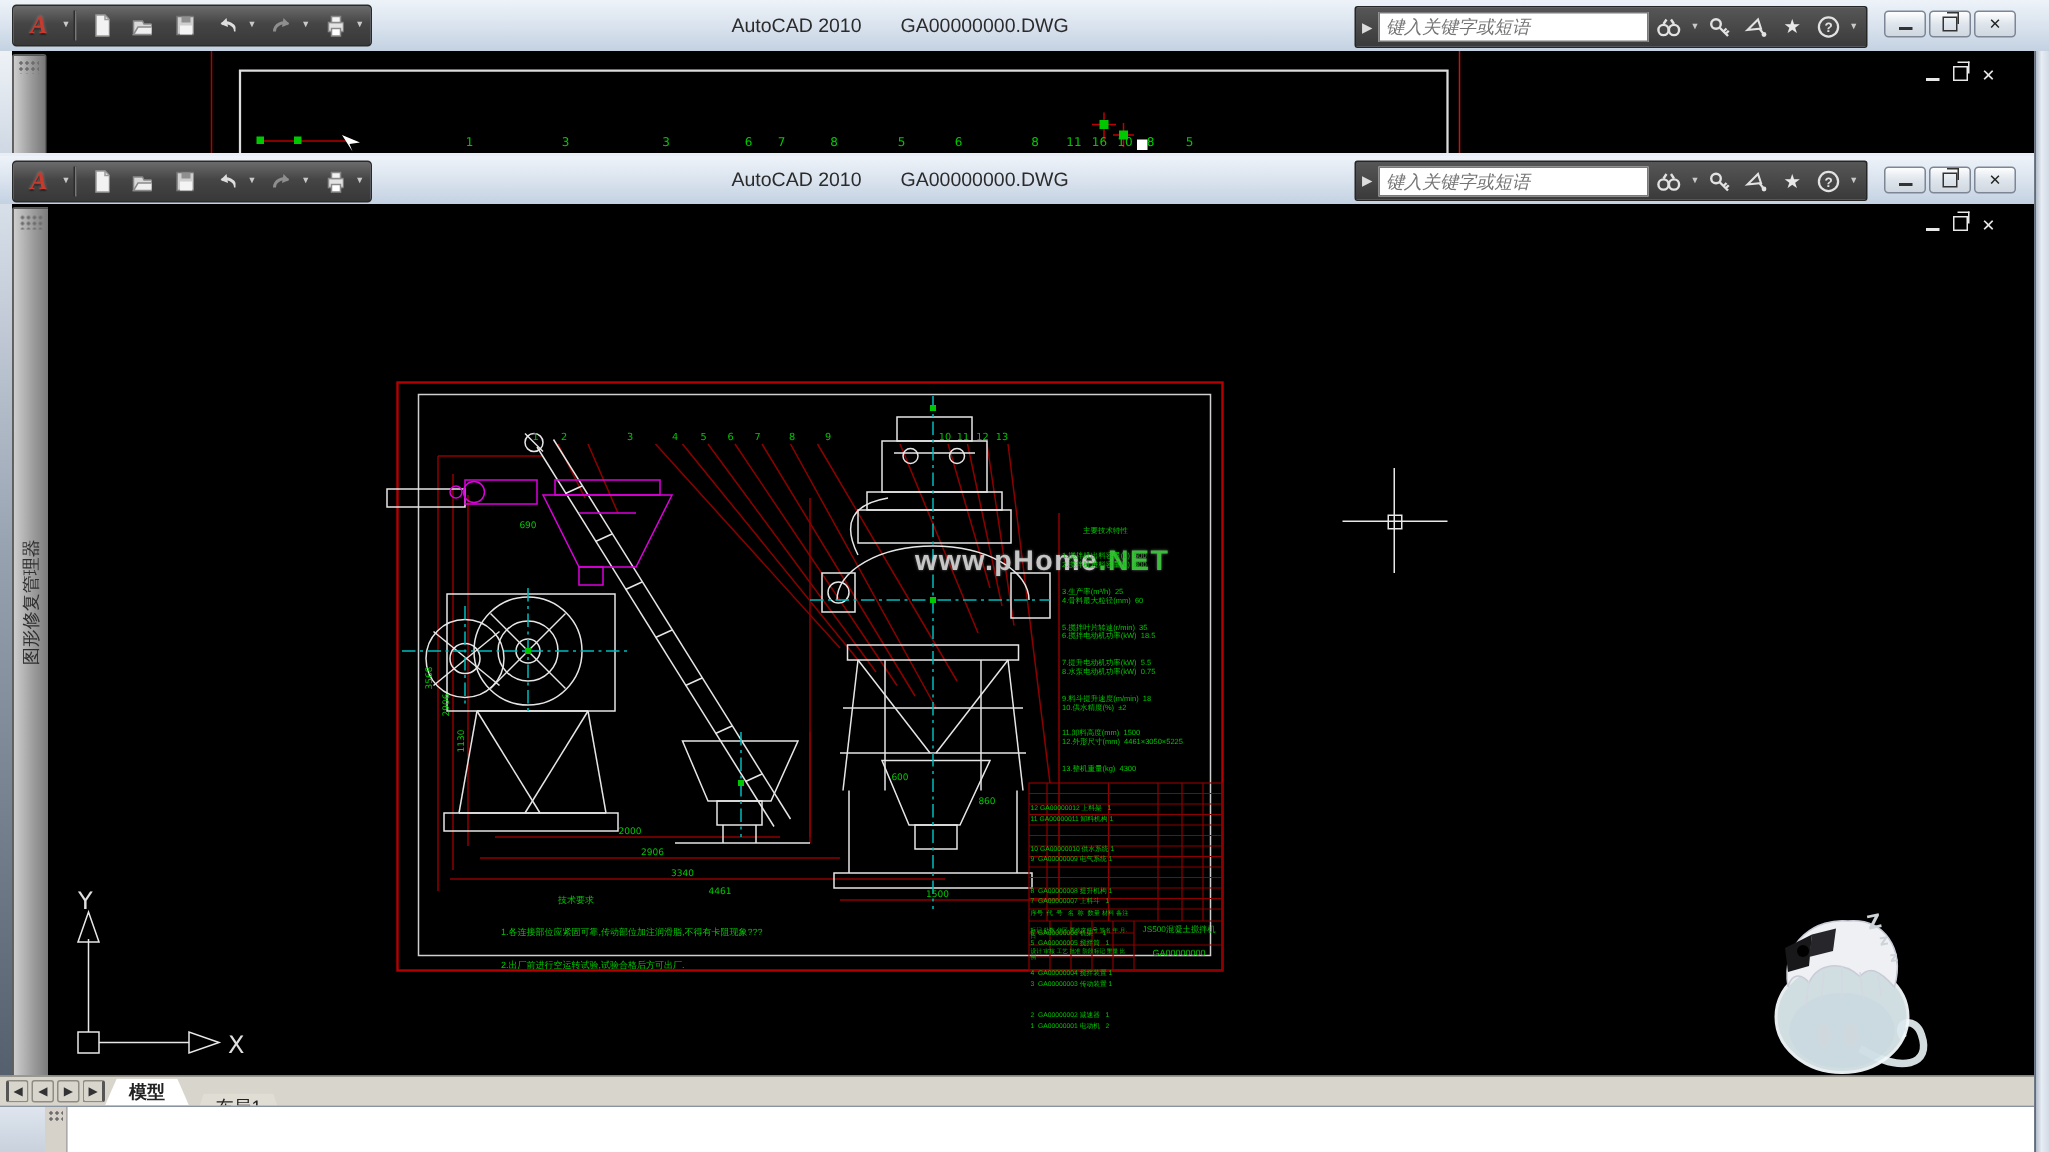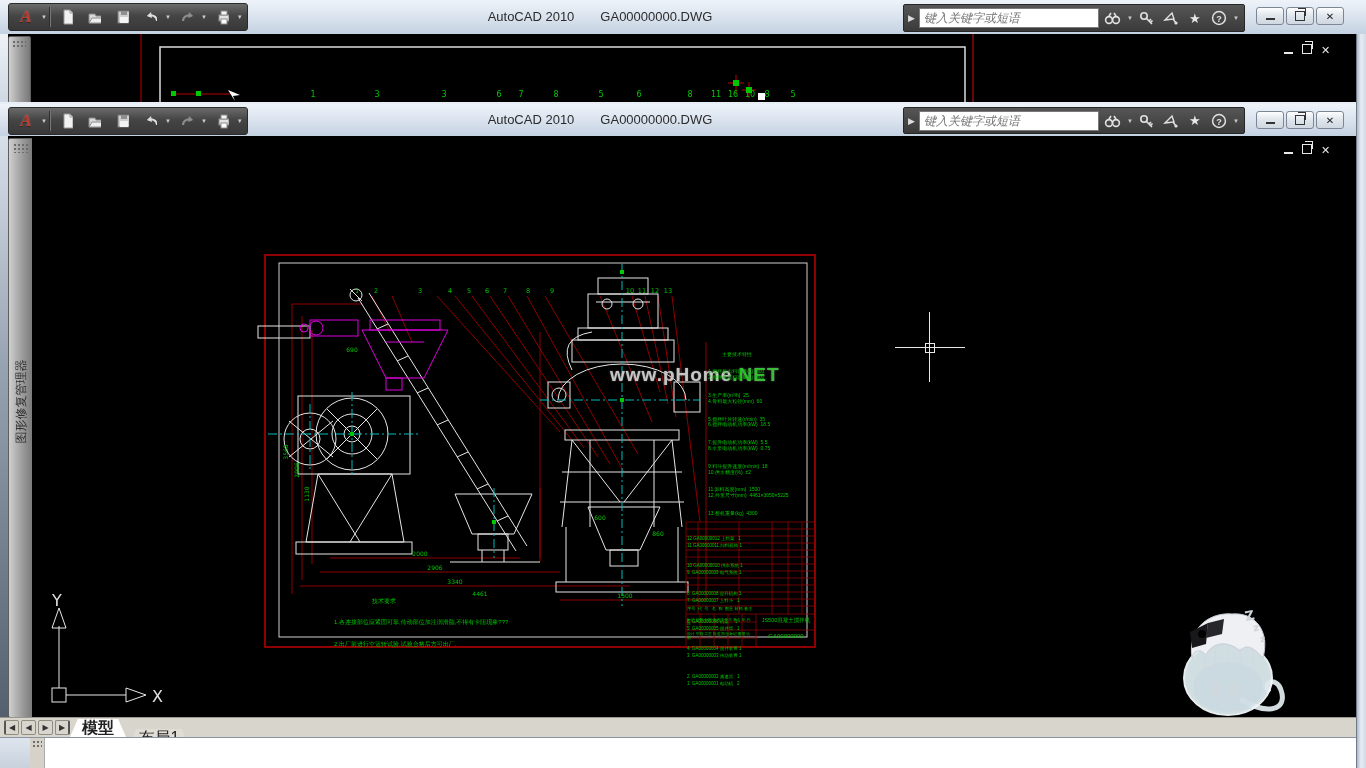--- a/index.html
+++ b/index.html
@@ -34,21 +34,21 @@
   .cb-restore i{position:absolute;left:2px;top:-4px;width:7px;height:7px;border:1px solid #e8e8e8;border-bottom:0;border-left:0;display:block;}
   
   .palette-strip{background:linear-gradient(90deg,#cfcfcf,#9c9c9c 55%,#787878);border:1px solid #5e5e5e;border-radius:2px;}
   .grip-dots{background-image:radial-gradient(#6d6d6d 1px,transparent 1.2px);background-size:4px 4px;}
   .vlabel{writing-mode:horizontal-tb;transform:rotate(-90deg);transform-origin:center;white-space:nowrap;
           font-size:12px;color:#2e2e2e;}
   
   .tabbar{background:#d8d5cd;border-top:1px solid #9a978f;}
   .navbtn{width:15px;height:15px;background:#d8d5cd;border:1px solid #8f8c84;border-radius:2px;
           font-size:8px;color:#333;display:flex;align-items:center;justify-content:center;padding:0;cursor:pointer;}
-  .tab{height:18px;font-size:16px;color:#222;display:flex;align-items:center;justify-content:center;cursor:pointer;}
+  .tab{height:18px;font-size:12px;color:#222;display:flex;align-items:center;justify-content:center;cursor:pointer;}
   .tab-active{background:#fff;clip-path:polygon(14% 0,86% 0,100% 100%,0 100%);font-weight:bold;}
   .tab-idle{background:#e0ddd5;clip-path:polygon(10% 0,90% 0,100% 100%,0 100%);} 
   .cmdtext{font:13px "DejaVu Sans Mono","Liberation Mono",monospace;color:#111;line-height:15px;white-space:pre;}
   
   .gtxt{color:#00c800;white-space:pre;line-height:1.18;}
   .watermark{font-weight:bold;font-size:19px;letter-spacing:1px;color:#c6c6c6;text-shadow:0 0 2px #ffffff66;}
   .watermark .net{color:#3dbb3d;}
   .ztxt{color:#cdd3d8;font-weight:bold;font-family:"DejaVu Sans",sans-serif;}
   .rightedge{background:linear-gradient(90deg,#aeb8c6,#e7edf4 40%,#cdd6e2);border-left:1px solid #707a88;}
 </style>

